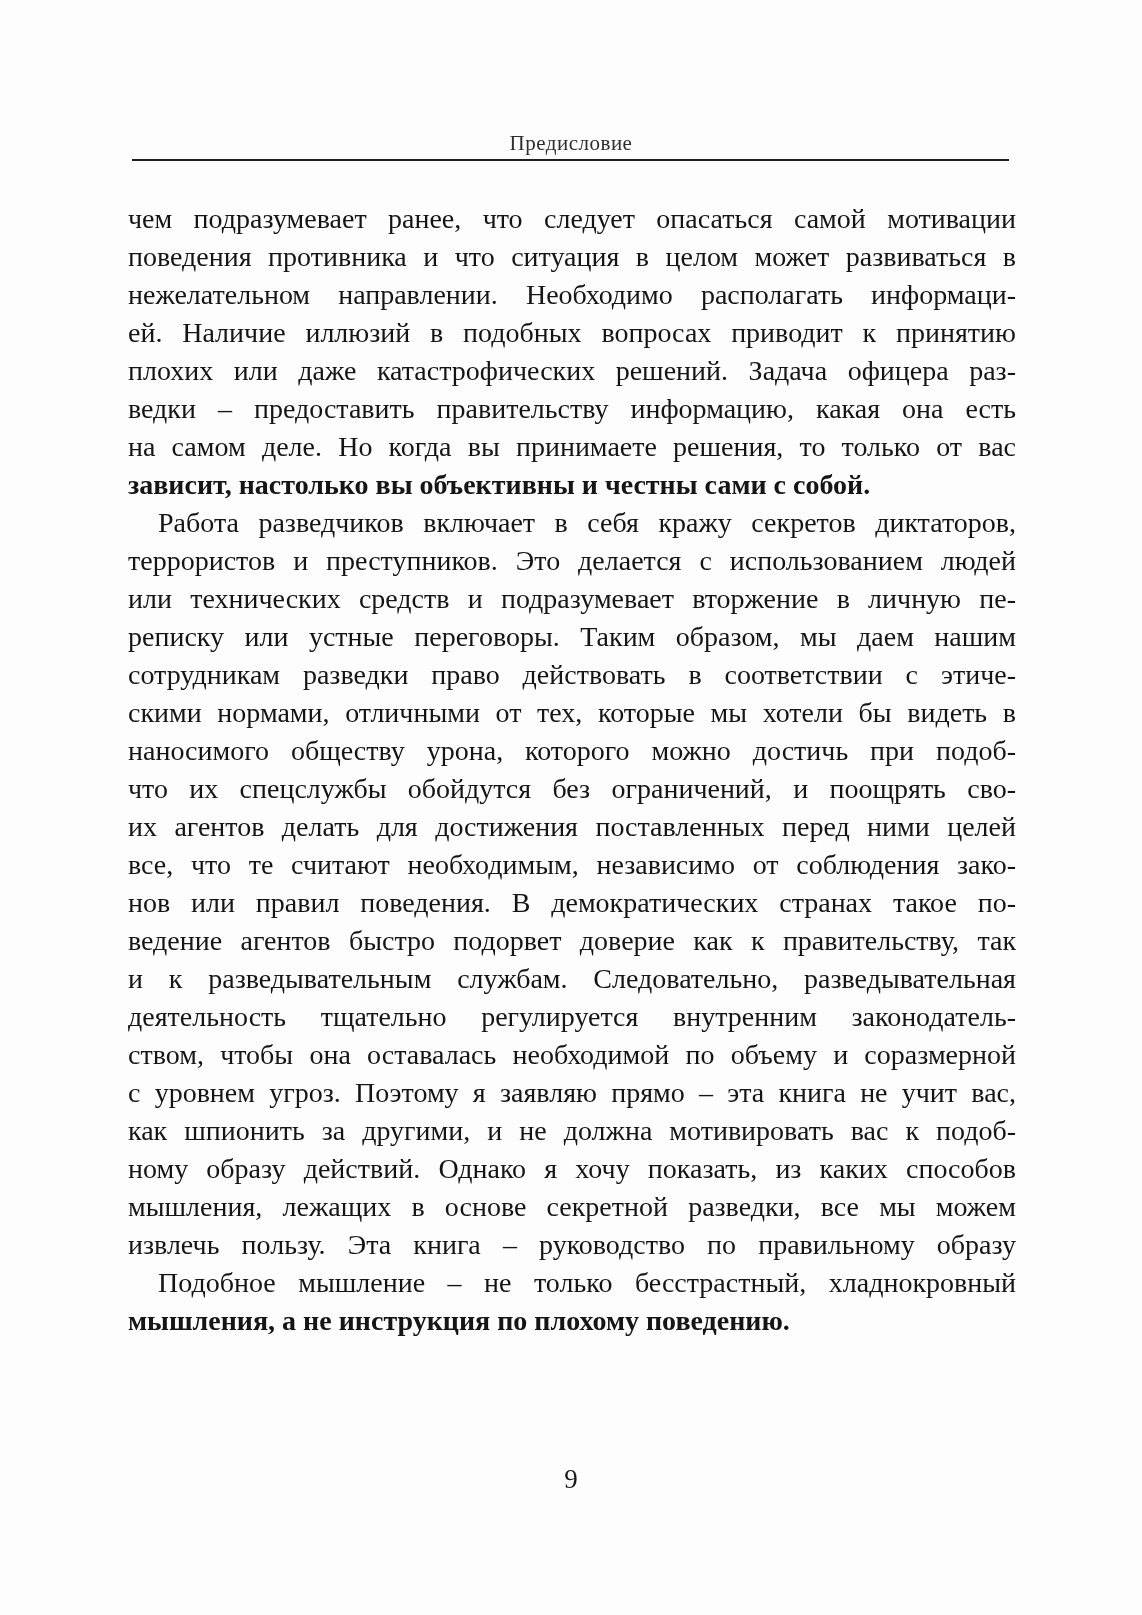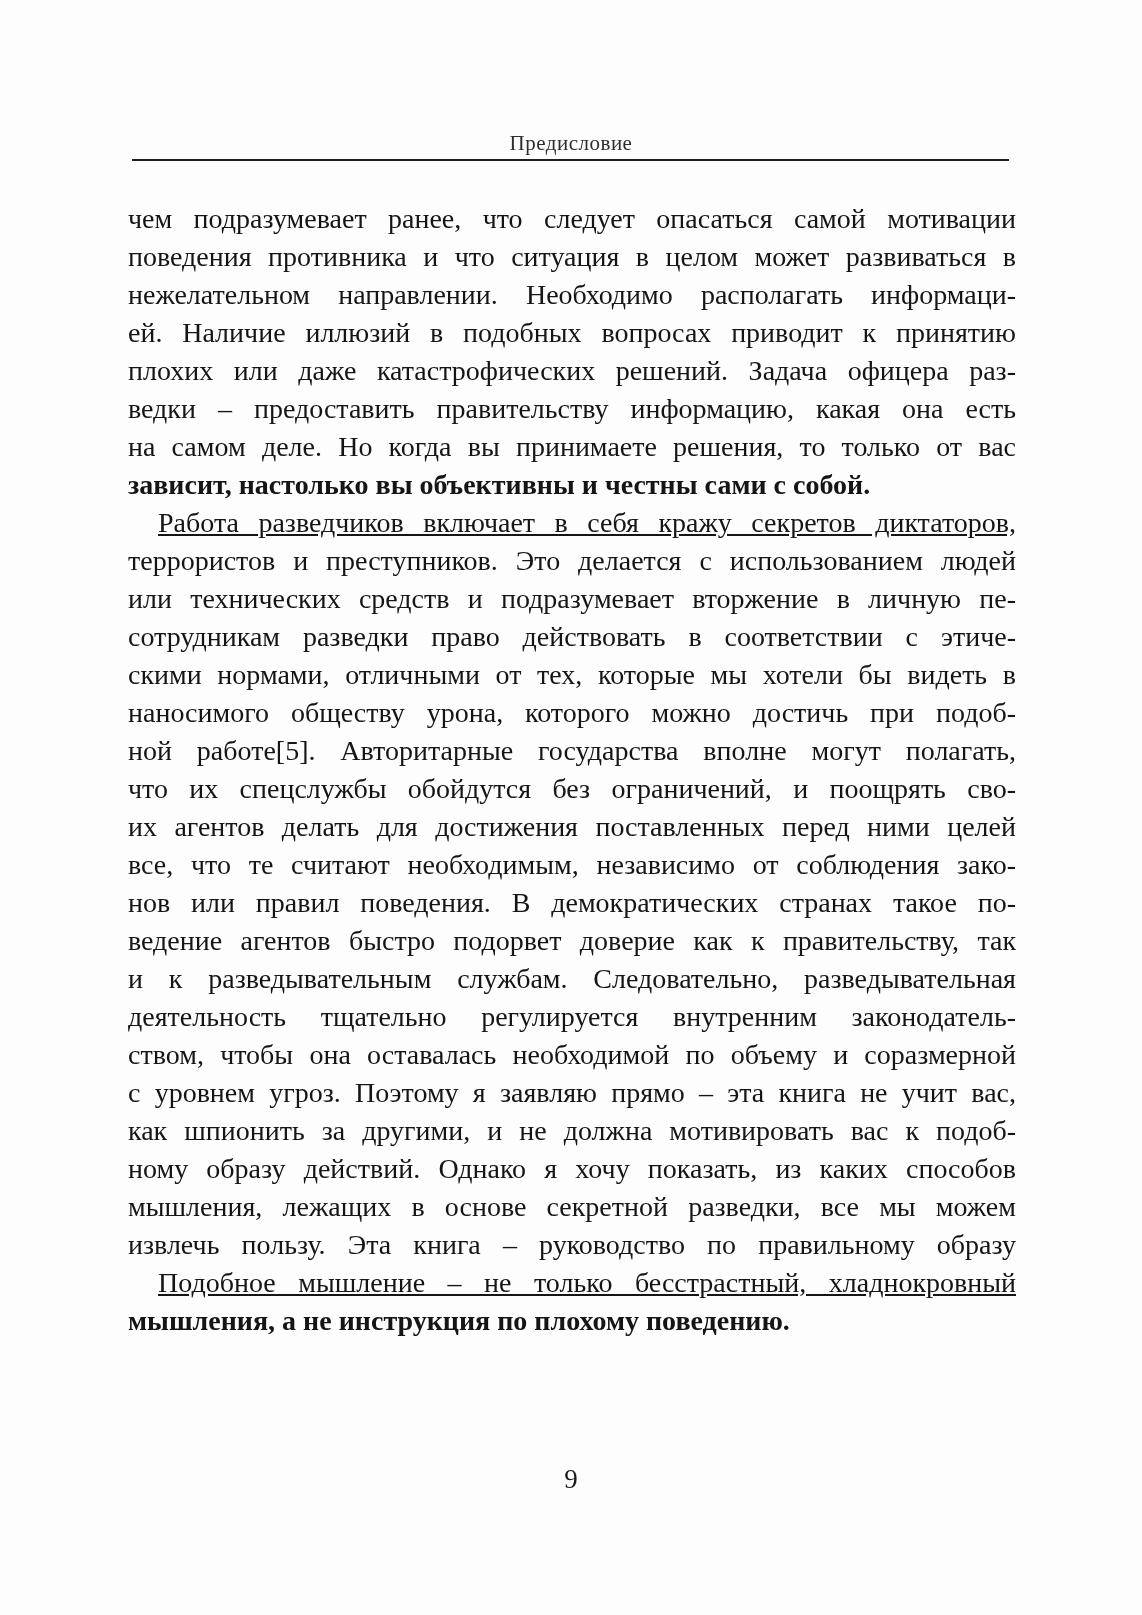--- a/index.html
+++ b/index.html
@@ -37,21 +37,21 @@
     width: 888px;
   }
   .line {
     height: 38px;
     line-height: 38px;
     font-size: 28px;
     text-align: justify;
     text-align-last: justify;
     overflow: hidden;
   }
-  .line.para-start { text-indent: 30px; text-decoration: underline; }
+  .line.para-start { text-indent: 30px; }
   .line.para-end { text-align-last: left; font-weight: bold; }
   .page-number {
     position: absolute;
     top: 1464px;
     left: 0;
     width: 100%;
     text-align: center;
     font-size: 27px;
     color: #1a1a1a;
   }
@@ -67,24 +67,24 @@
       <div class="line">поведения противника и что ситуация в целом может развиваться в</div>
       <div class="line">нежелательном направлении. Необходимо располагать информаци-</div>
       <div class="line">ей. Наличие иллюзий в подобных вопросах приводит к принятию</div>
       <div class="line">плохих или даже катастрофических решений. Задача офицера раз-</div>
       <div class="line">ведки – предоставить правительству информацию, какая она есть</div>
       <div class="line">на самом деле. Но когда вы принимаете решения, то только от вас</div>
       <div class="line para-end">зависит, настолько вы объективны и честны сами с собой.</div>
       <div class="line para-start">Работа разведчиков включает в себя кражу секретов диктаторов,</div>
       <div class="line">террористов и преступников. Это делается с использованием людей</div>
       <div class="line">или технических средств и подразумевает вторжение в личную пе-</div>
+      <div class="line">реписку или устные переговоры. Таким образом, мы даем нашим</div>
       <div class="line">сотрудникам разведки право действовать в соответствии с этиче-</div>
       <div class="line">скими нормами, отличными от тех, которые мы хотели бы видеть в</div>
       <div class="line">наносимого обществу урона, которого можно достичь при подоб-</div>
-      <div class="line">ной работе[5]. Авторитарные государства вполне могут полагать,</div>
       <div class="line">что их спецслужбы обойдутся без ограничений, и поощрять сво-</div>
       <div class="line">их агентов делать для достижения поставленных перед ними целей</div>
       <div class="line">все, что те считают необходимым, независимо от соблюдения зако-</div>
       <div class="line">нов или правил поведения. В демократических странах такое по-</div>
       <div class="line">ведение агентов быстро подорвет доверие как к правительству, так</div>
       <div class="line">и к разведывательным службам. Следовательно, разведывательная</div>
       <div class="line">деятельность тщательно регулируется внутренним законодатель-</div>
       <div class="line">ством, чтобы она оставалась необходимой по объему и соразмерной</div>
       <div class="line">с уровнем угроз. Поэтому я заявляю прямо – эта книга не учит вас,</div>
       <div class="line">как шпионить за другими, и не должна мотивировать вас к подоб-</div>

